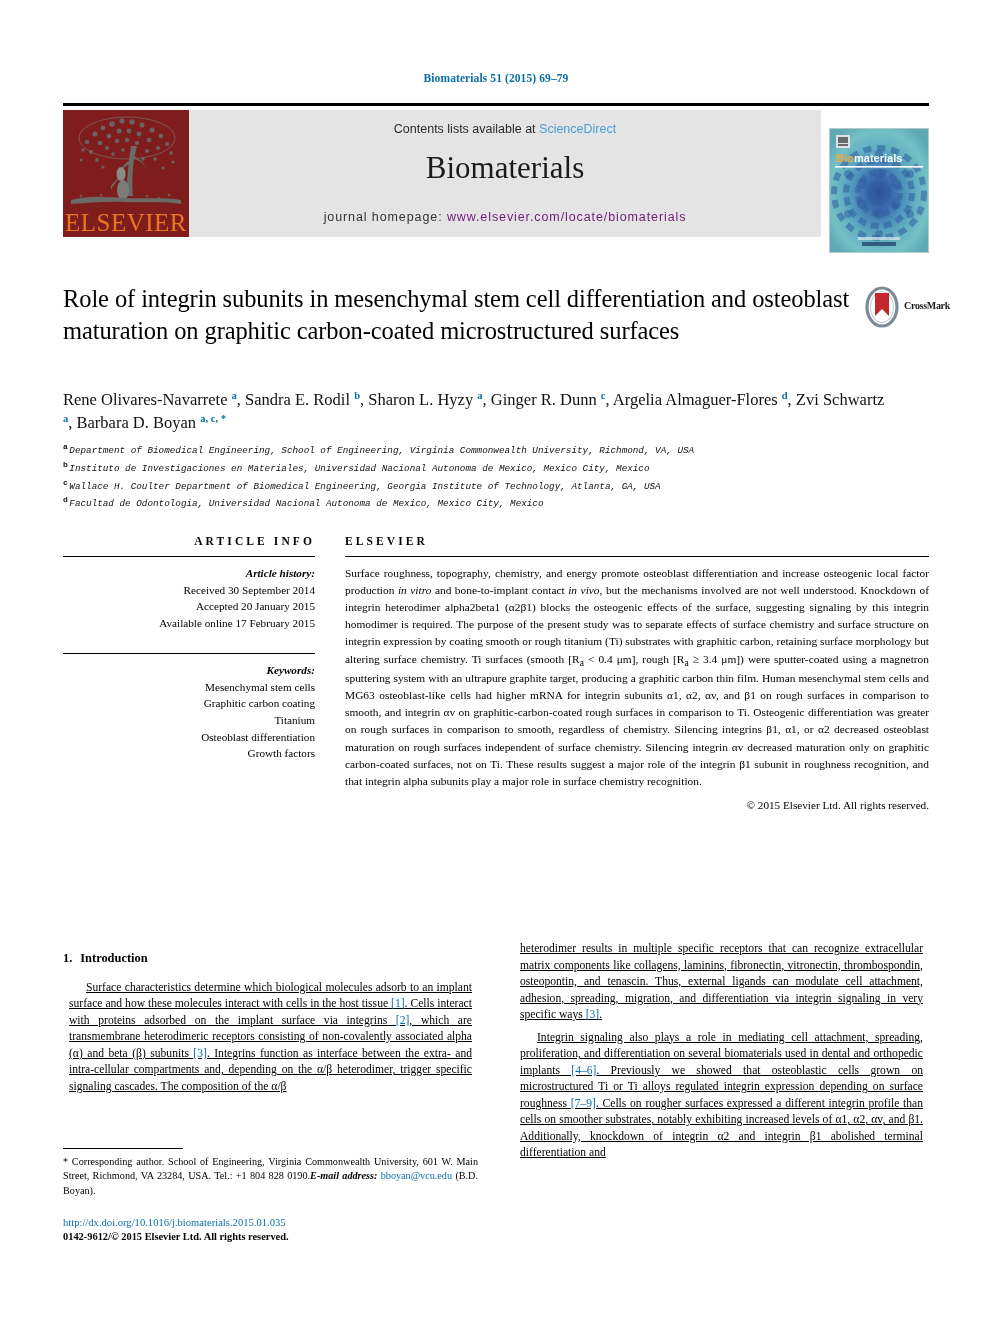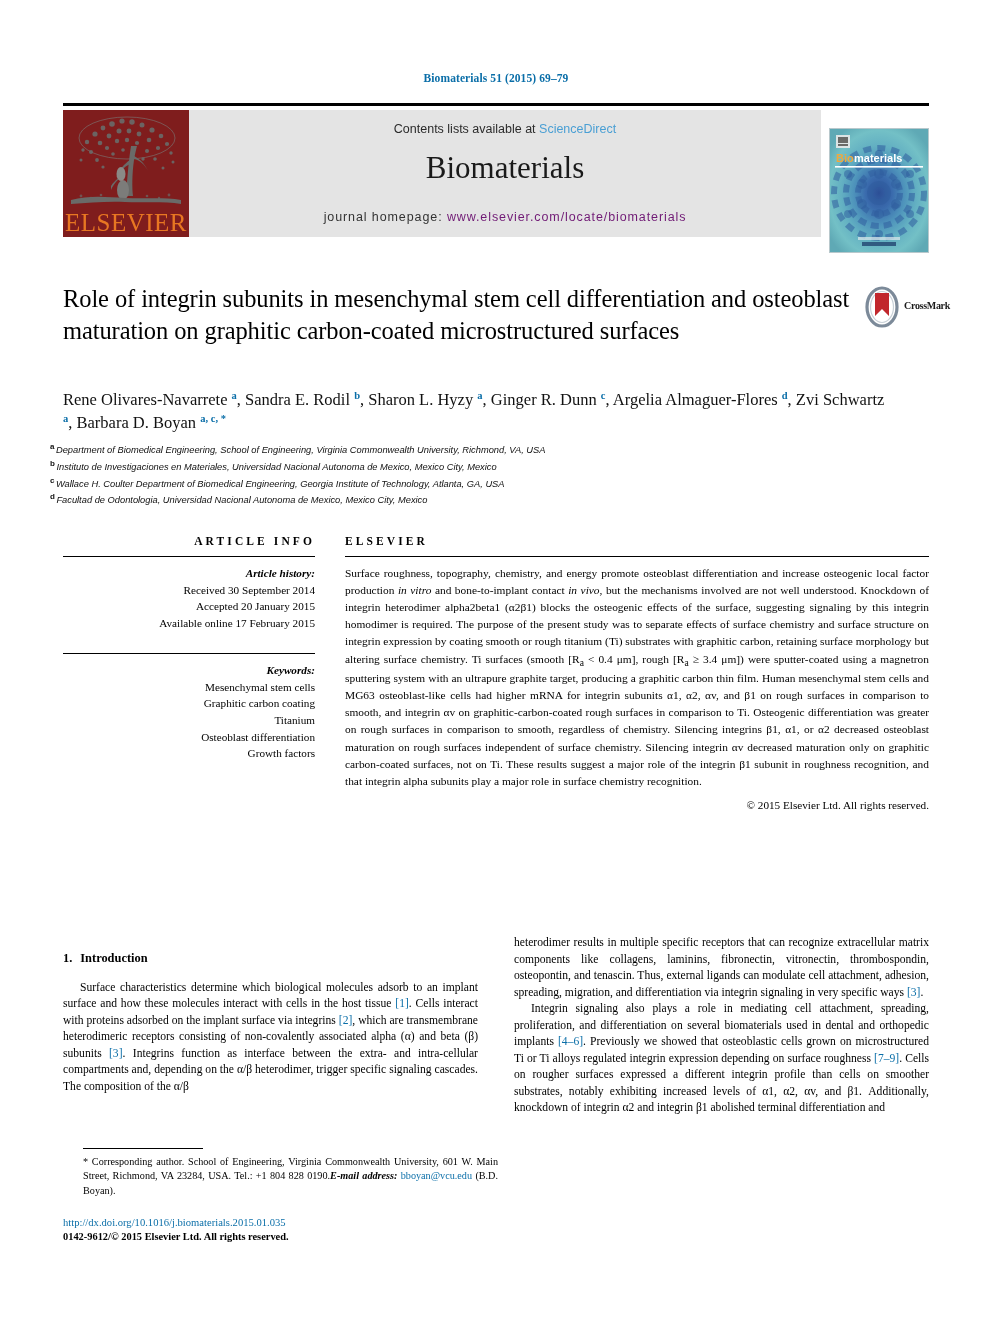--- a/index.html
+++ b/index.html
@@ -165,23 +165,23 @@
     color: #111;
   }
   .aff-mark {
     color: #0a6ea8;
     font-size: 10.5px;
     vertical-align: super;
     font-weight: bold;
   }
   .affiliations {
     position: absolute;
-    left: 50px; top: 441px;
+    left: 63px; top: 441px;
     width: 830px;
-    font-family: Liberation Sans, sans-serif;
+    font-family: Liberation Mono, monospace;
     font-style: italic;
     font-size: 9.3px;
     line-height: 1.58;
     color: #111;
   }
   .affiliations .lbl {
     font-style: normal;
     font-weight: bold;
     font-size: 8px;
     vertical-align: super;
@@ -252,35 +252,35 @@
   .bodycol.left { left: 63px; }
   .bodycol.right { left: 514px; top: 935px; }
   .sec-title {
     font-weight: bold;
     font-size: 12.4px;
     margin: 0 0 12px 0;
     text-align: left;
   }
   .sec-title .num { margin-right: 8px; }
   .para {
-    margin: 0;
+    margin: 6px;
     text-indent: 17px;
+    text-decoration: underline;
   }
   .para.noindent { text-indent: 0; }
   .ref { color: #0a6ea8; }
 
   
   .footnote {
     position: absolute;
     left: 63px; top: 1148px;
     width: 415px;
     font-size: 10.2px;
     line-height: 1.42;
     text-align: justify;
-    margin-left: 20px;
   }
   .footnote-rule {
     border-top: 1px solid #000;
     width: 120px;
     margin-bottom: 6px;
   }
   .footnote .email-lbl { font-style: italic; font-weight: bold; }
   .email-link { color: #0a6ea8; }
 
   .doiblock {

